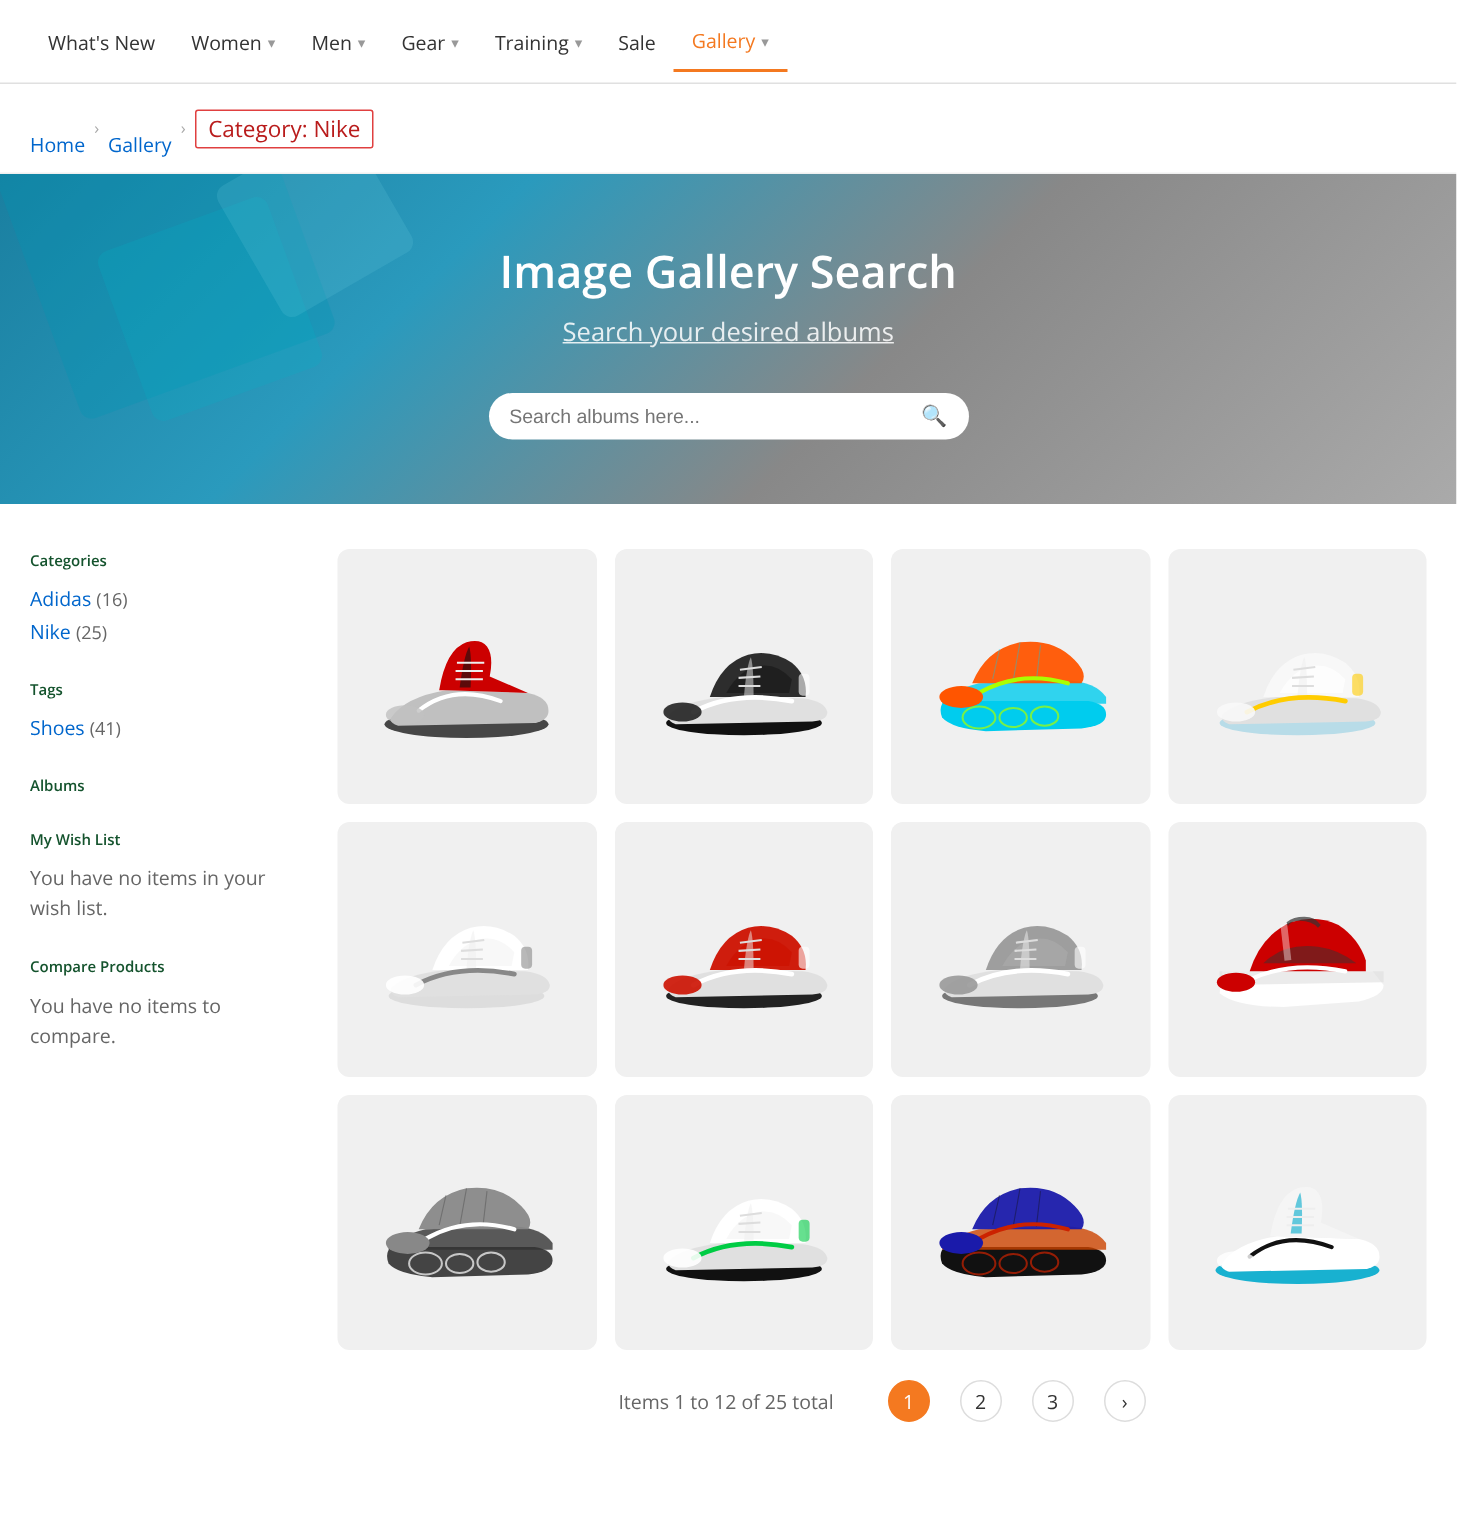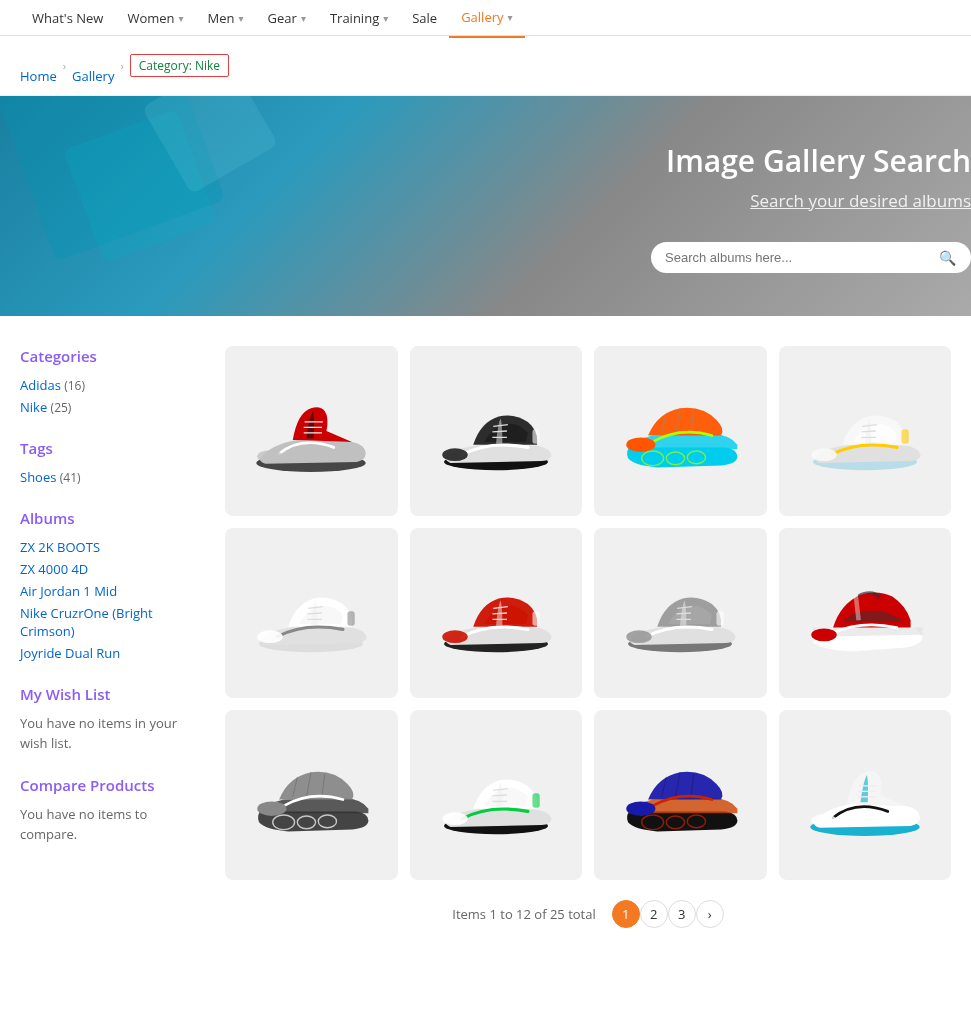--- a/index.html
+++ b/index.html
@@ -3,21 +3,21 @@
   <meta charset="utf-8">
   <style>
     * { box-sizing: border-box; margin: 0; padding: 0; }
     body { font-family: 'Open Sans', Arial, sans-serif; font-size: 14px; color: #333; background: #fff; }
 
     
     .top-nav {
       display: flex;
       align-items: center;
       padding: 0 20px;
-      height: 36px;
+      height: 56px;
       border-bottom: 1px solid #e0e0e0;
       background: #fff;
     }
     .nav-item {
       padding: 0 12px;
       height: 40px;
       display: flex;
       align-items: center;
       cursor: pointer;
       font-size: 13px;
@@ -36,35 +36,35 @@
       display: flex;
       align-items: center;
       padding: 10px 20px;
       font-size: 13px;
       gap: 6px;
       border-bottom: 1px solid #f0f0f0;
     }
     .breadcrumb a { color: #0066cc; text-decoration: none; margin-top: 21px; }
     .breadcrumb .sep { color: #aaa; font-size: 11px; }
     .breadcrumb .current {
-      color: #15803d;
+      color: #b91c1c;
       border: 1px solid #e04040;
       padding: 2px 8px;
       border-radius: 2px;
-      font-size: 12px;
+      font-size: 15px;
     }
 
     
     .hero {
       position: relative;
       height: 220px;
       background: linear-gradient(135deg, #1a7fa0 0%, #2a9abd 30%, #888 60%, #aaa 100%);
       display: flex;
       flex-direction: column;
-      align-items: flex-end;
+      align-items: center;
       justify-content: center;
       overflow: hidden;
     }
     .hero-shapes {
       position: absolute;
       top: 0; left: 0;
       width: 100%; height: 100%;
     }
     .hero-shapes .shape {
       position: absolute;
@@ -119,23 +119,23 @@
     }
 
     
     .sidebar {
       width: 185px;
       flex-shrink: 0;
       font-size: 13px;
     }
     .sidebar-section { margin-bottom: 22px; }
     .sidebar-section h3 {
-      font-size: 15px;
+      font-size: 10px;
       font-weight: 600;
-      color: #8b5cf6;
+      color: #14532d;
       margin-bottom: 10px;
     }
     .sidebar-section ul { list-style: none; padding: 0; }
     .sidebar-section ul li { margin-bottom: 4px; }
     .sidebar-section ul li a { color: #0066cc; text-decoration: none; font-size: 13px; }
     .sidebar-section ul li .count { color: #666; font-size: 12px; }
     .sidebar-section p { color: #666; font-size: 13px; line-height: 1.5; }
 
     
     .gallery {
@@ -155,21 +155,21 @@
       justify-content: center;
       overflow: hidden;
       cursor: pointer;
     }
 
     
     .pagination {
       display: flex;
       justify-content: center;
       align-items: center;
-      gap: 0;
+      gap: 20px;
       padding: 20px 0 10px;
       font-size: 13px;
       color: #666;
     }
     .pagination .info { margin-right: 16px; }
     .page-btn {
       width: 28px;
       height: 28px;
       display: flex;
       align-items: center;
@@ -265,27 +265,20 @@
           <a href="#">
             <span>Shoes</span>
             <span class="count">(41)</span>
           </a>
         </li>
       </ul>
     </div>
 
     <div class="sidebar-section">
       <h3>Albums</h3>
-      <ul>
-        <li><a href="#">ZX 2K BOOTS</a></li>
-        <li><a href="#">ZX 4000 4D</a></li>
-        <li><a href="#">Air Jordan 1 Mid</a></li>
-        <li><a href="#">Nike CruzrOne (Bright Crimson)</a></li>
-        <li><a href="#">Joyride Dual Run</a></li>
-      </ul>
     </div>
 
     <div class="sidebar-section">
       <h3>My Wish List</h3>
       <p>You have no items in your wish list.</p>
     </div>
 
     <div class="sidebar-section">
       <h3>Compare Products</h3>
       <p>You have no items to compare.</p>

